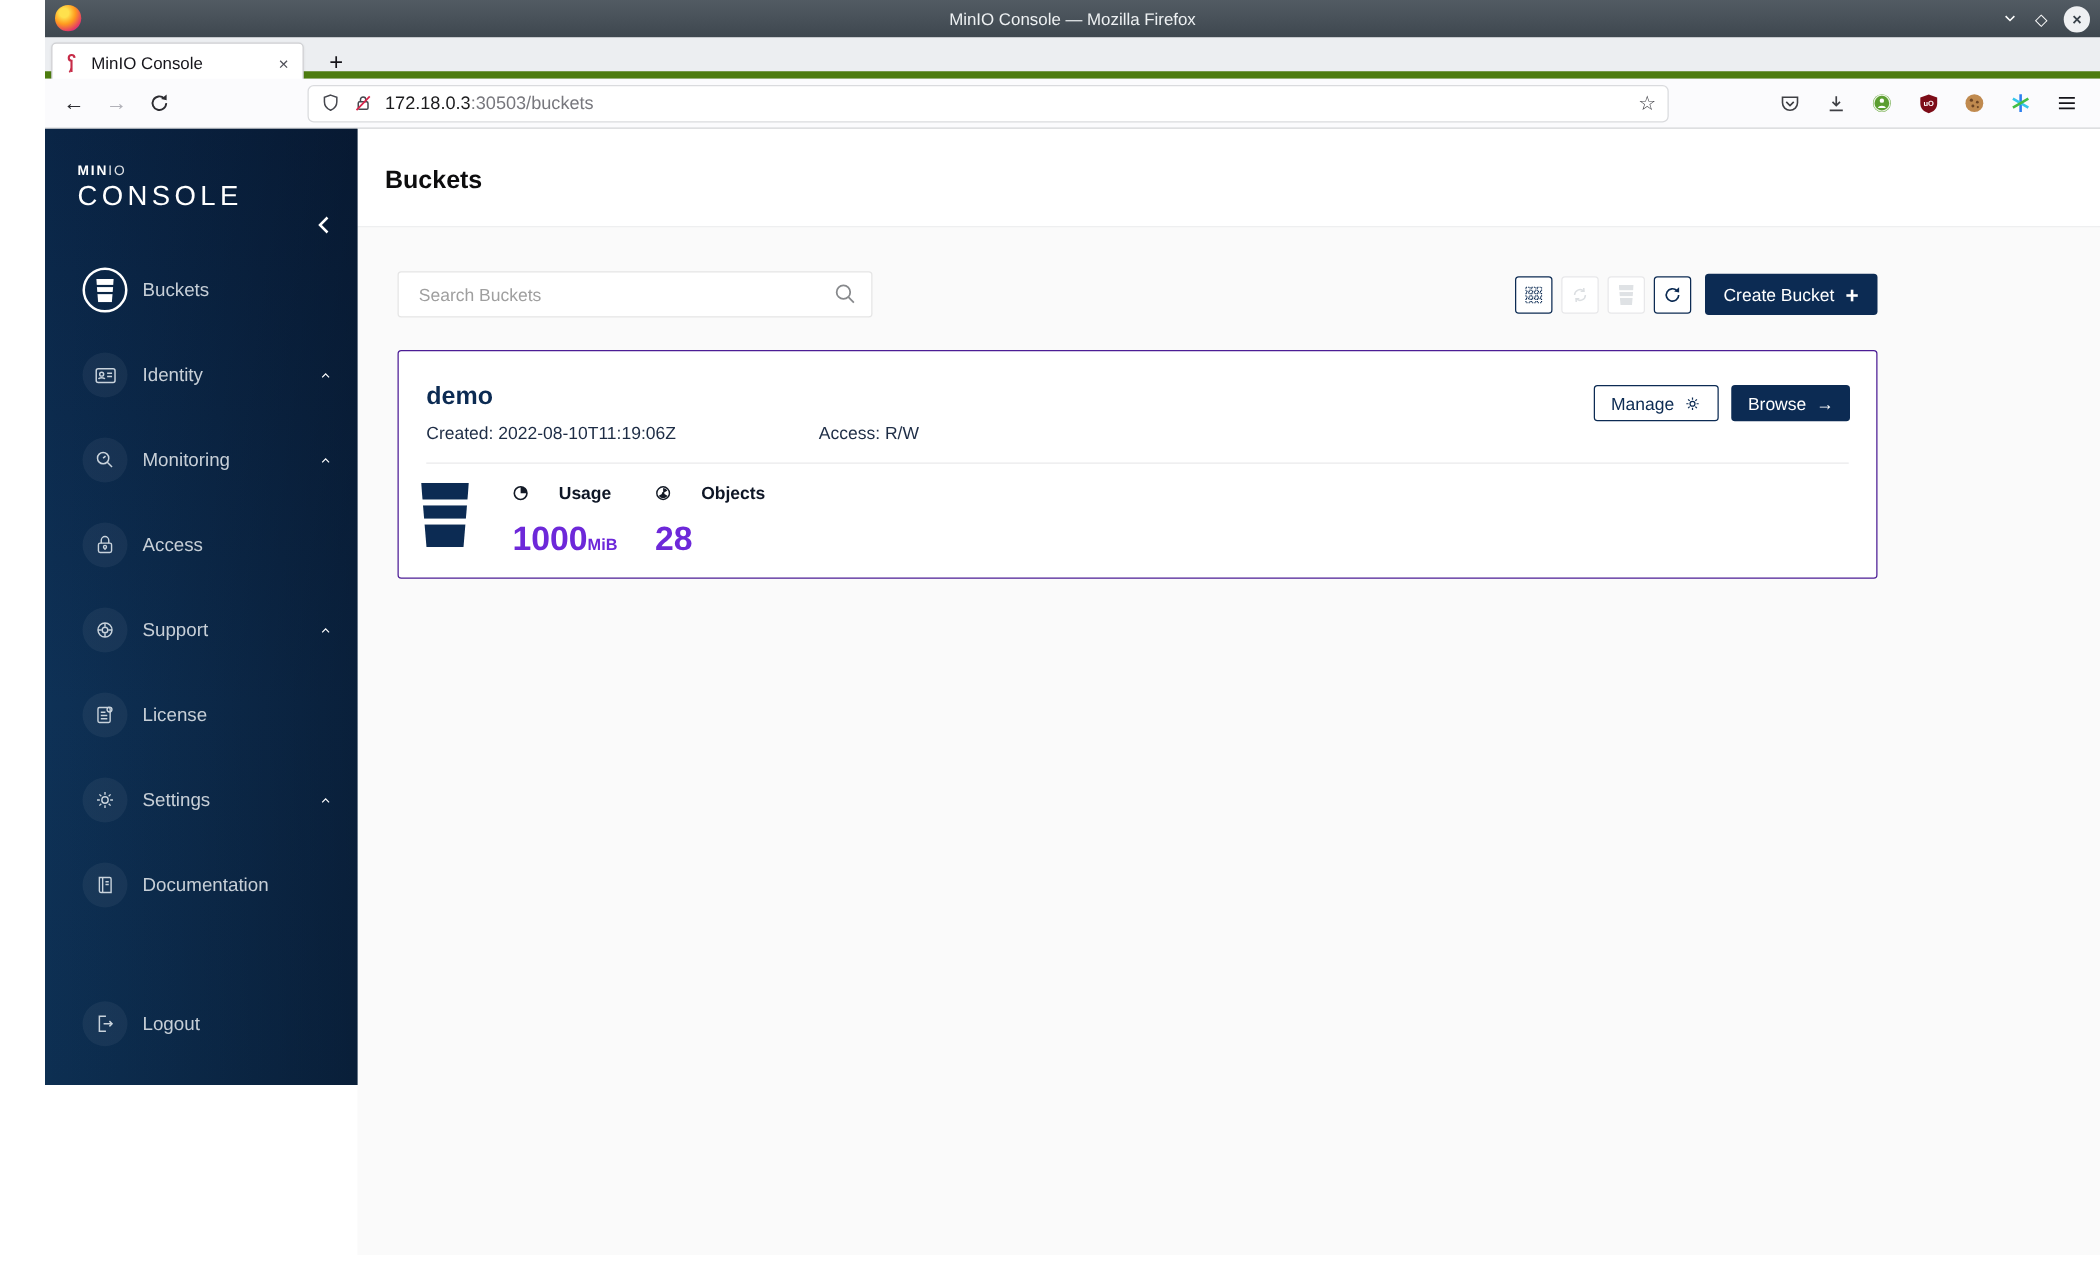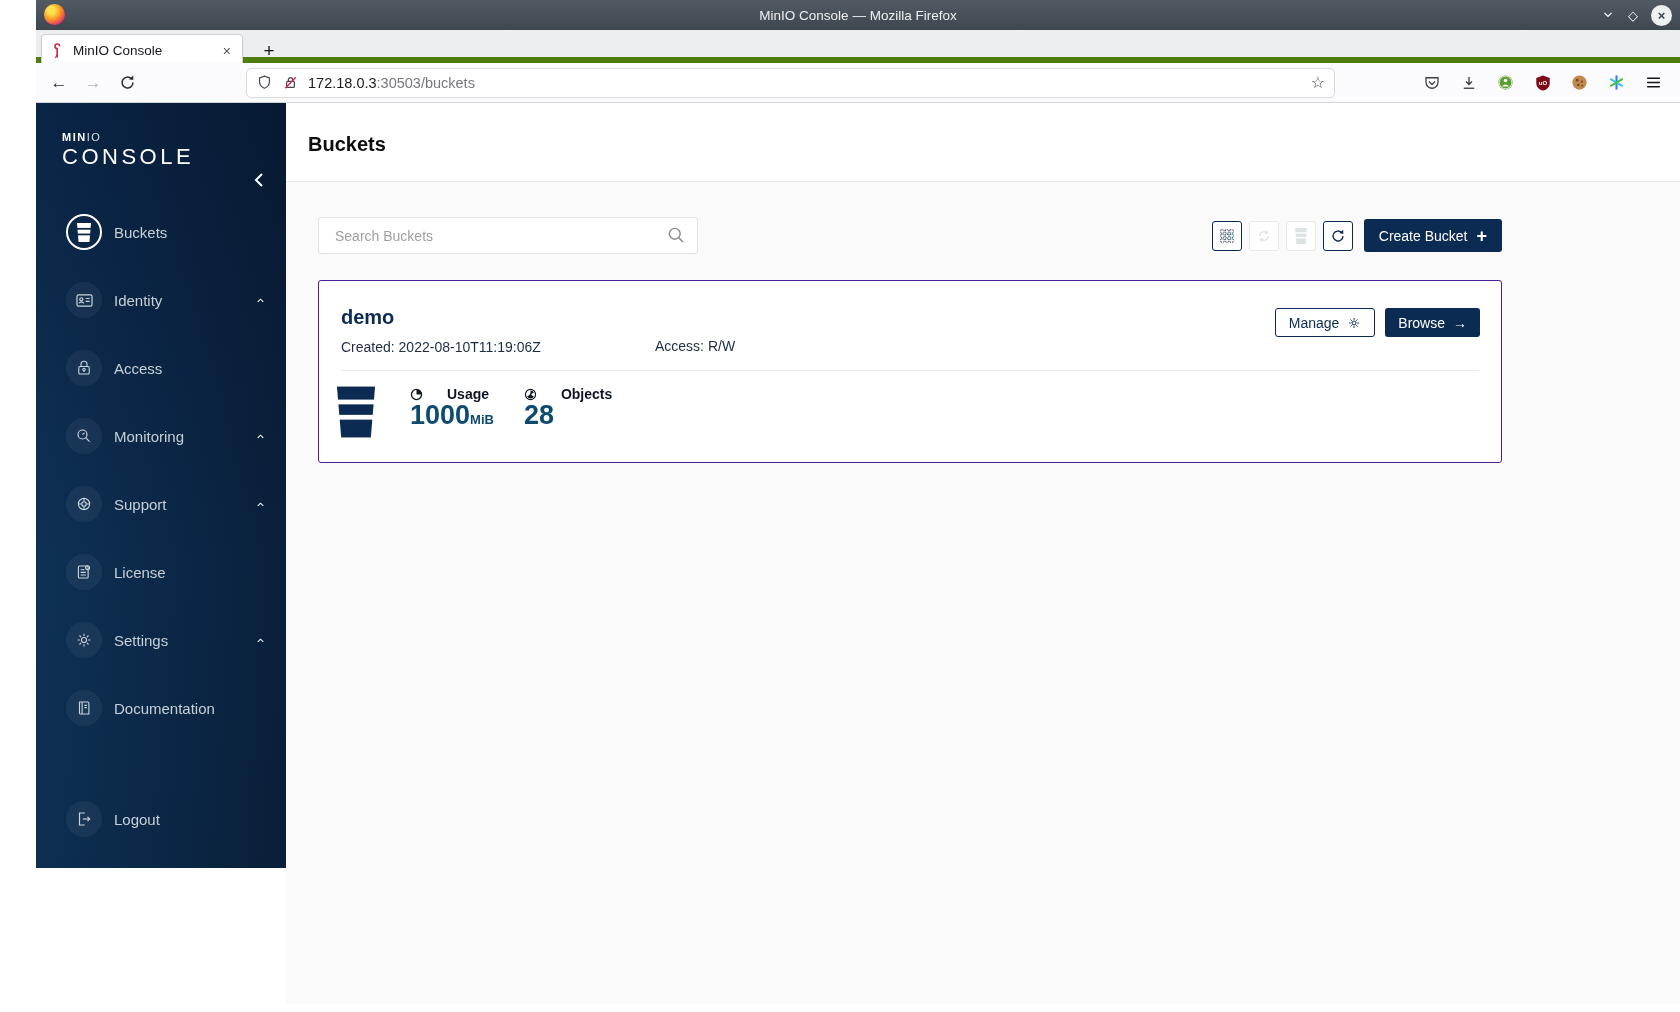--- a/index.html
+++ b/index.html
@@ -101,21 +101,21 @@
   .btn-outline { height:29px; background:#fff; border:1px solid #0c2b53; border-radius:3px; color:#0c2b53;
     font-size:14px; display:flex; align-items:center; gap:8px; padding:0 13px; font-family:"Liberation Sans",sans-serif; }
   .btn-dark { height:29px; background:#0c2b53; border:none; border-radius:3px; color:#fff;
     font-size:14px; display:flex; align-items:center; gap:8px; padding:0 13px; font-family:"Liberation Sans",sans-serif; }
   .card-divider { border:none; border-top:1px solid #eaeaec; margin-top:15px; }
   .metrics { display:flex; margin-top:15px; }
   .bucket-big { margin-left:-6px; }
   .metric { margin-left:33px; }
   .metric.objects { margin-left:30px; }
   .metric-label { display:flex; align-items:center; gap:24px; font-size:14px; font-weight:700; color:#0e1626; }
-  .metric-value { margin-top:0; font-size:27px; font-weight:700; color:#0c4a6e; line-height:1; }
+  .metric-value { margin-top:16px; font-size:27px; font-weight:700; color:#6d28d9; line-height:1; }
   .metric-unit { font-size:13px; font-weight:600; }
 
   svg { display:block; }
 </style>
 </head>
 <body>
 
 <div class="stage">
 
   <div class="titlebar">
@@ -266,44 +266,44 @@
           <span class="nav-label">Identity</span>
           <span class="nav-chev">
             <svg width="11" height="11" viewBox="0 0 24 24">
                 <polyline points="6,15 12,9 18,15" fill="none" stroke="#fff" stroke-width="2.2"></polyline>
               </svg>
           </span>
         </div>
 
         <div class="nav-item">
           <span class="nav-circle">
+            <svg width="18" height="18" viewBox="0 0 24 24" fill="none" stroke="#c9d3dc" stroke-width="1.6">
+              <circle cx="10" cy="10" r="6"></circle>
+                <path d="M14.4 14.4 L19.5 19.5"></path>
+                <path d="M10 10l2.6-2.2"></path>
+            </svg>
+          </span>
+          <span class="nav-label">Monitoring</span>
+          <span class="nav-chev">
+            <svg width="11" height="11" viewBox="0 0 24 24">
+                <polyline points="6,15 12,9 18,15" fill="none" stroke="#fff" stroke-width="2.2"></polyline>
+              </svg>
+          </span>
+        </div>
+
+        <div class="nav-item">
+          <span class="nav-circle">
             <svg width="18" height="18" viewBox="0 0 24 24" fill="none" stroke="#c9d3dc" stroke-width="1.5">
               <rect x="5" y="10" width="14" height="10" rx="1.8"></rect>
                 <path d="M8 10V7a4 4 0 0 1 8 0v3"></path>
                 <circle cx="12" cy="14" r="1.6"></circle>
                 <path d="M12 15.6v1.8"></path>
             </svg>
           </span>
           <span class="nav-label">Access</span>
-        </div>
-
-        <div class="nav-item">
-          <span class="nav-circle">
-            <svg width="18" height="18" viewBox="0 0 24 24" fill="none" stroke="#c9d3dc" stroke-width="1.6">
-              <circle cx="10" cy="10" r="6"></circle>
-                <path d="M14.4 14.4 L19.5 19.5"></path>
-                <path d="M10 10l2.6-2.2"></path>
-            </svg>
-          </span>
-          <span class="nav-label">Monitoring</span>
-          <span class="nav-chev">
-            <svg width="11" height="11" viewBox="0 0 24 24">
-                <polyline points="6,15 12,9 18,15" fill="none" stroke="#fff" stroke-width="2.2"></polyline>
-              </svg>
-          </span>
         </div>
 
         <div class="nav-item">
           <span class="nav-circle">
             <svg width="18" height="18" viewBox="0 0 24 24" fill="none" stroke="#c9d3dc" stroke-width="1.5">
               <circle cx="12" cy="12" r="7.5"></circle>
                 <circle cx="12" cy="12" r="3"></circle>
                 <path d="M12 4.5v4M12 15.5v4M4.5 12h4M15.5 12h4"></path>
             </svg>
           </span>

